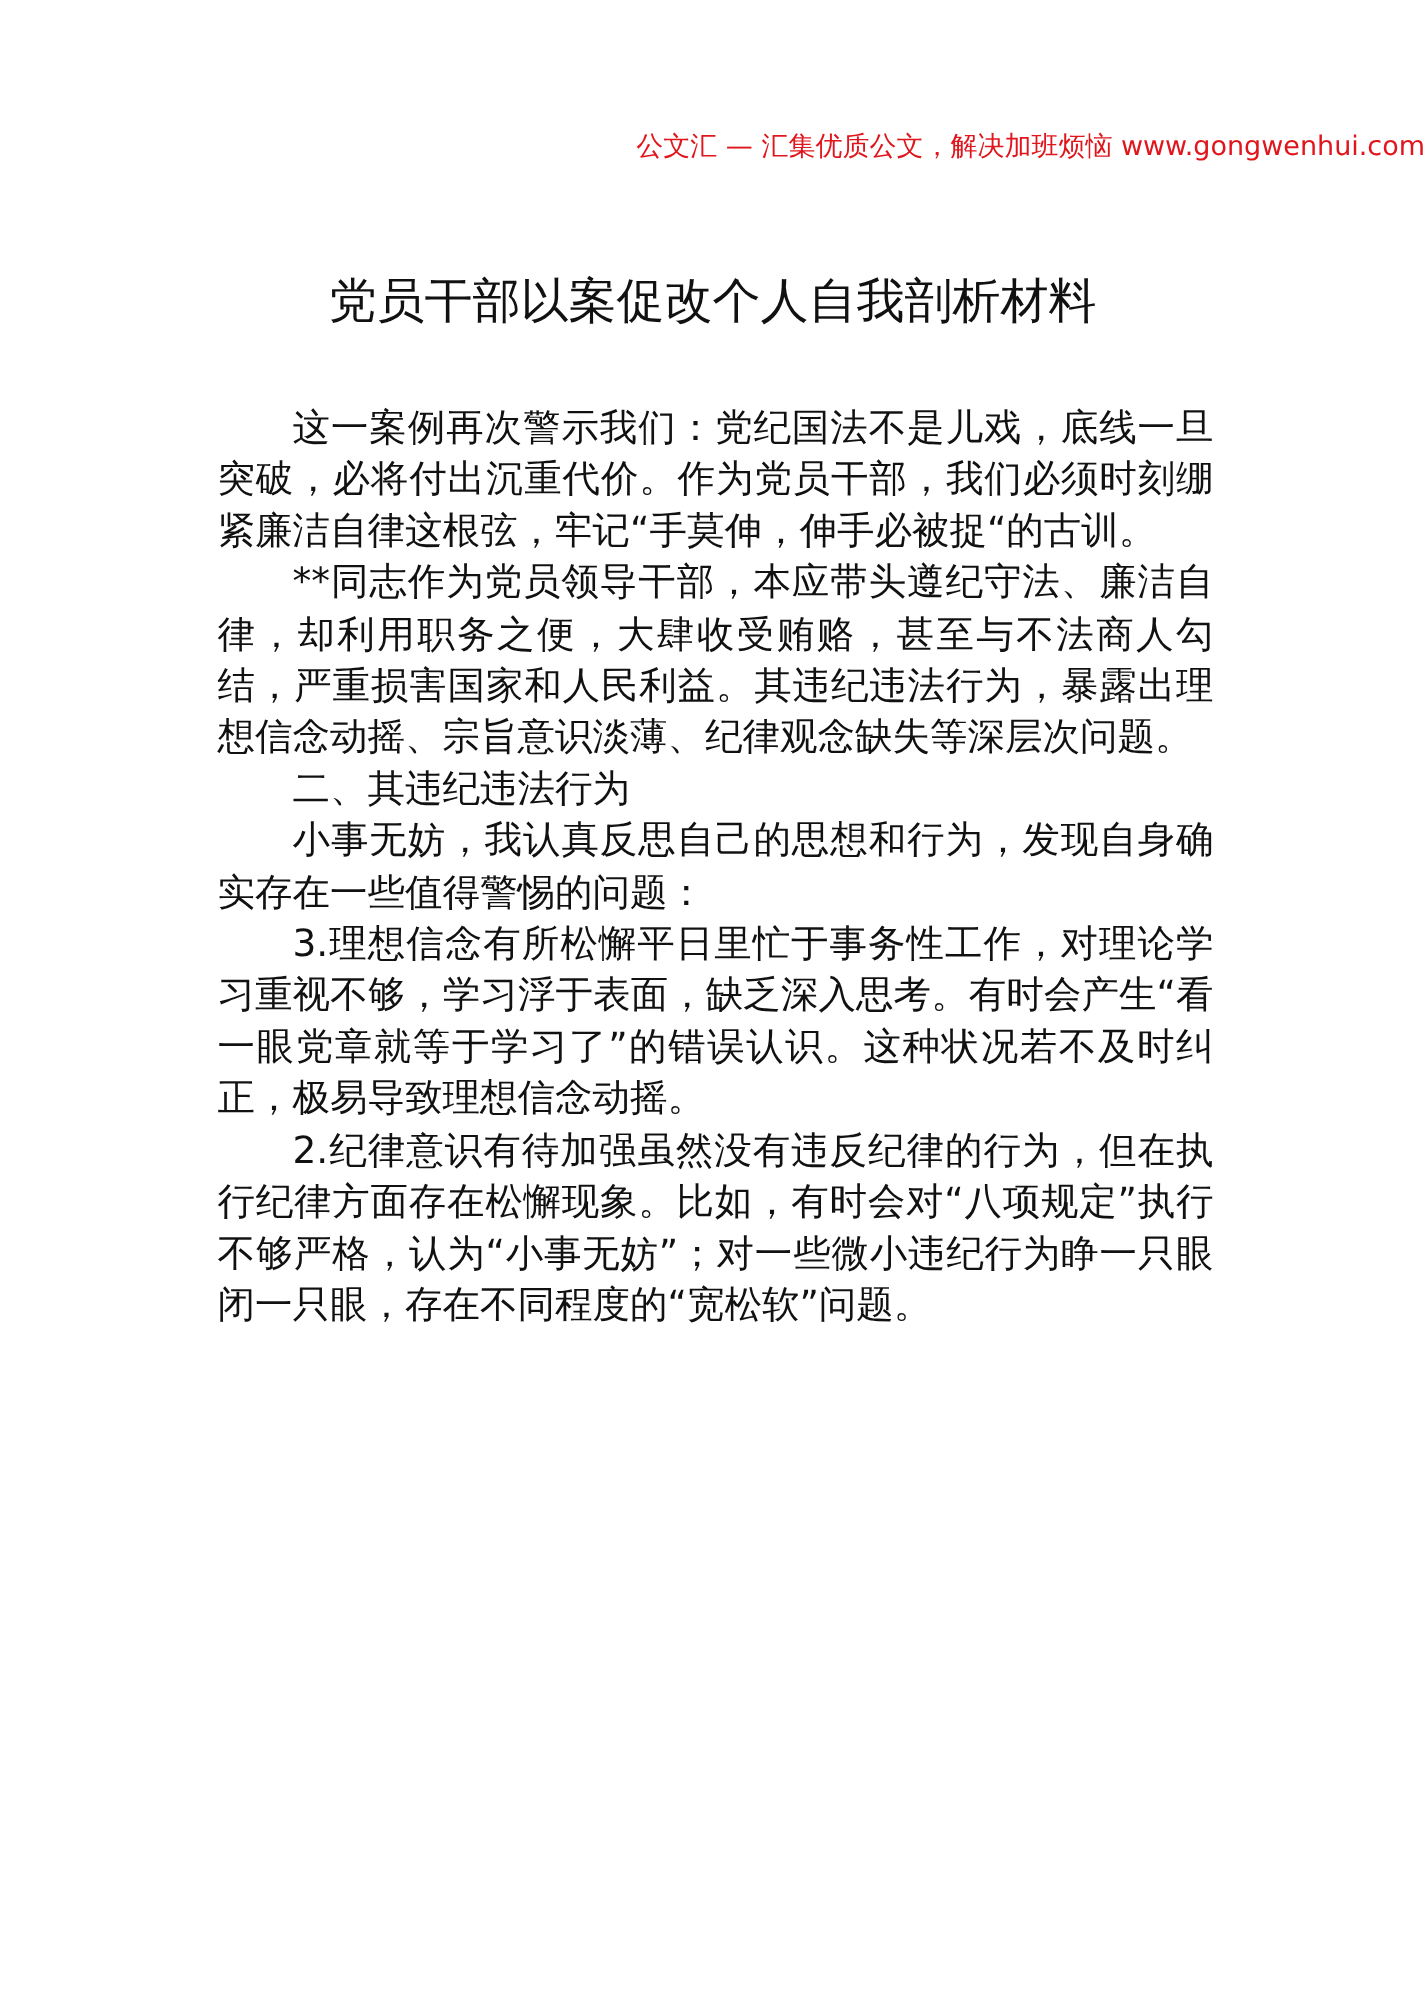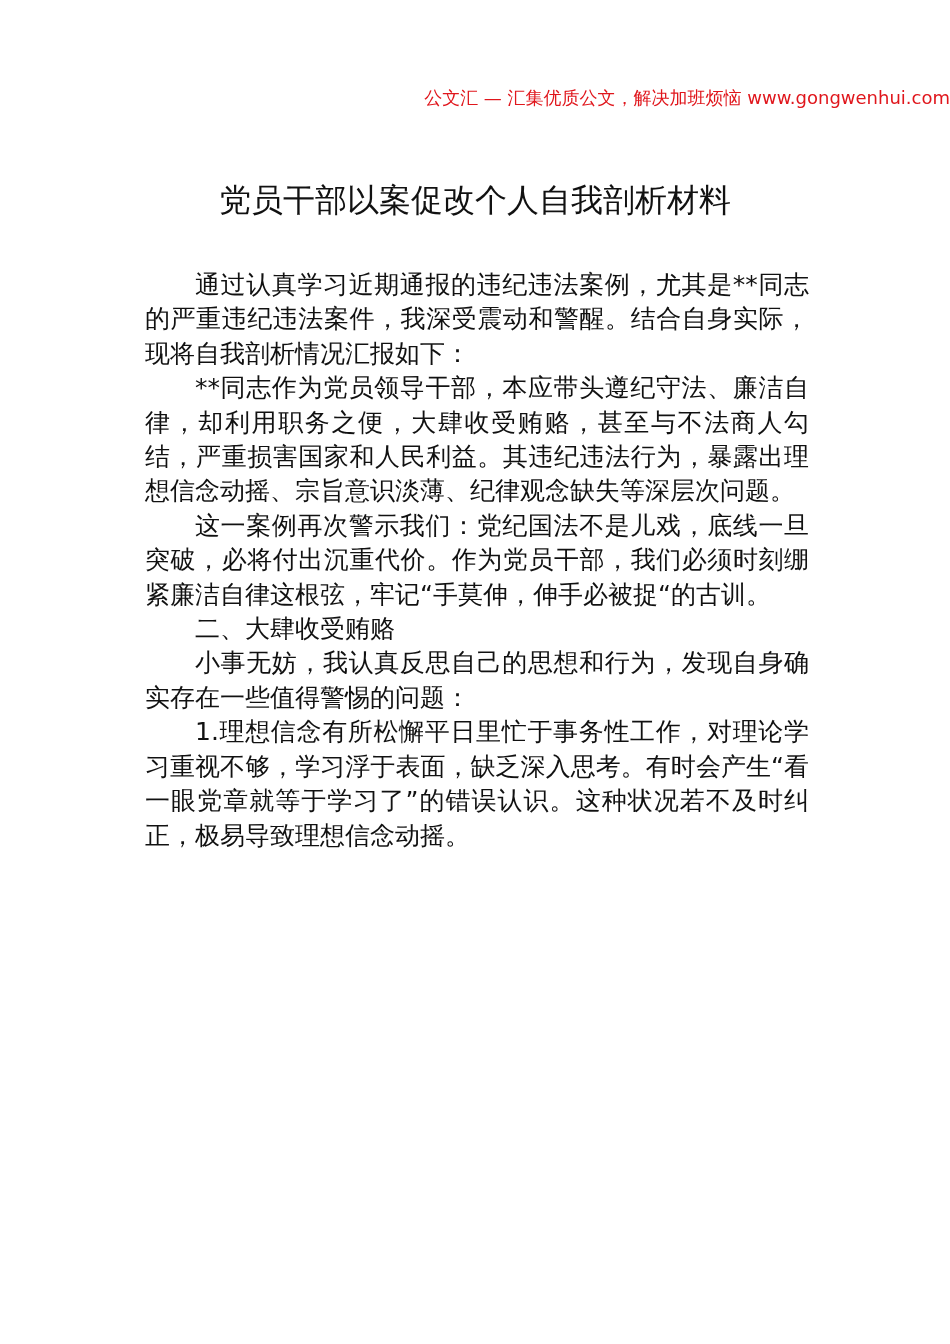--- a/index.html
+++ b/index.html
@@ -73,20 +73,20 @@
   </style>
 </head>
 <body>
 
 <div class="page">
   <div class="watermark-header">公文汇 — 汇集优质公文，解决加班烦恼 www.gongwenhui.com</div>
 
   <h1 class="doc-title">党员干部以案促改个人自我剖析材料</h1>
 
   <div class="body">
-    <p class="para indent">通过认真学习近期通报的违纪违法案例，尤其是**同志的严重违纪违法案件，我深受震动和警醒。结合自身实际，现将自我剖析情况汇报如下：</p>
+    <p class="para indent">这一案例再次警示我们：党纪国法不是儿戏，底线一旦突破，必将付出沉重代价。作为党员干部，我们必须时刻绷紧廉洁自律这根弦，牢记“手莫伸，伸手必被捉“的古训。</p>
     <p class="para indent">**同志作为党员领导干部，本应带头遵纪守法、廉洁自律，却利用职务之便，大肆收受贿赂，甚至与不法商人勾结，严重损害国家和人民利益。其违纪违法行为，暴露出理想信念动摇、宗旨意识淡薄、纪律观念缺失等深层次问题。</p>
-    <p class="para indent">这一案例再次警示我们：党纪国法不是儿戏，底线一旦突破，必将付出沉重代价。作为党员干部，我们必须时刻绷紧廉洁自律这根弦，牢记“手莫伸，伸手必被捉“的古训。</p>
-    <p class="heading">二、大肆收受贿赂</p>
+    <p class="heading">二、其违纪违法行为</p>
     <p class="para indent">小事无妨，我认真反思自己的思想和行为，发现自身确实存在一些值得警惕的问题：</p>
-    <p class="para indent">1.理想信念有所松懈平日里忙于事务性工作，对理论学习重视不够，学习浮于表面，缺乏深入思考。有时会产生“看一眼党章就等于学习了”的错误认识。这种状况若不及时纠正，极易导致理想信念动摇。</p>
+    <p class="para indent">3.理想信念有所松懈平日里忙于事务性工作，对理论学习重视不够，学习浮于表面，缺乏深入思考。有时会产生“看一眼党章就等于学习了”的错误认识。这种状况若不及时纠正，极易导致理想信念动摇。</p>
+    <p class="para indent">2.纪律意识有待加强虽然没有违反纪律的行为，但在执行纪律方面存在松懈现象。比如，有时会对“八项规定”执行不够严格，认为“小事无妨”；对一些微小违纪行为睁一只眼闭一只眼，存在不同程度的“宽松软”问题。</p>
   </div>
 </div>
 
 </body></html>

